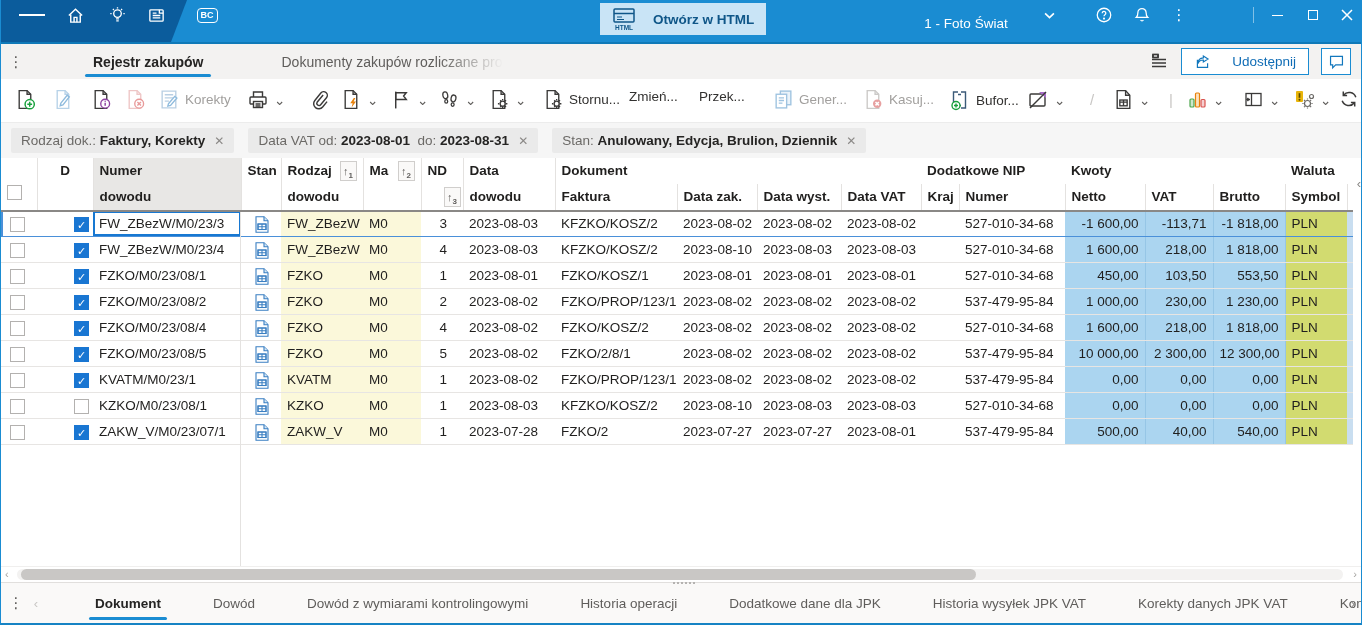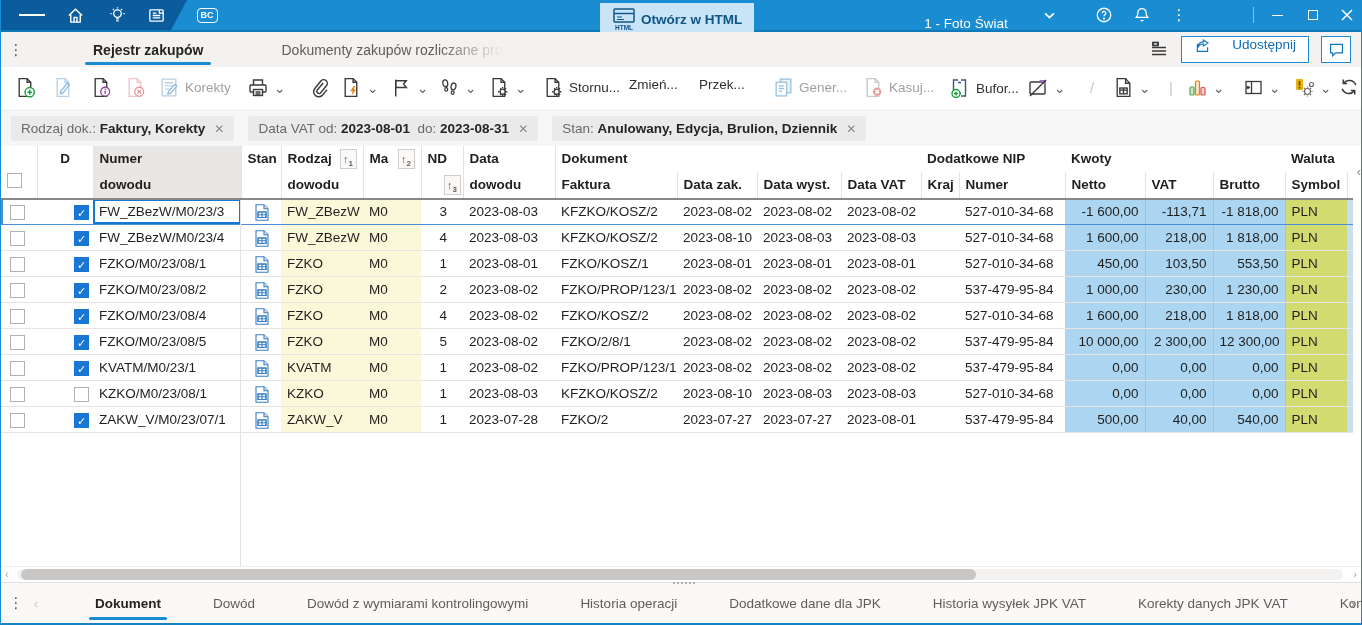--- a/index.html
+++ b/index.html
@@ -1,49 +1,49 @@
 <!DOCTYPE html>
 <html><head>
 <meta charset="utf-8">
 <style>
   * { box-sizing: border-box; margin: 0; padding: 0; }
   body { width:1362px; height:625px; font-family:"Liberation Sans","DejaVu Sans",sans-serif; overflow:hidden; background:#fff; }
   .app { width:1362px; height:625px; display:flex; flex-direction:column;
          border-left:1px solid #1a8cd2; border-right:1px solid #1a8cd2; border-bottom:2px solid #1683c4; }
 
   
-  .topbar { position:relative; height:32px; flex:none; background:#1a8cd2; border-bottom:2px solid #0f79b8; }
+  .topbar { position:relative; height:44px; flex:none; background:#1a8cd2; border-bottom:2px solid #0f79b8; }
   .topbar-dark { position:absolute; left:0; top:0; height:100%; width:190px; background:#0b5c9c;
                  clip-path:polygon(0 0,186px 0,170px 100%,0 100%); }
   .tb-item { position:absolute; top:0; height:30px; display:flex; align-items:center; justify-content:center; color:#fff; cursor:default; }
   .hamburger span { display:block; width:18px; height:2px; background:#fff; margin:2px 0; }
   .bc-badge { border:1.5px solid #fff; border-radius:4px; font-size:9px; font-weight:bold; padding:2px 3px; line-height:1; }
   .search-box { position:absolute; left:218px; top:4px; width:280px; height:23px; background:#dcecf8; border:1px solid #9cc3de;
                 display:flex; align-items:center; padding:0 6px; }
   .search-box input { border:none; background:transparent; outline:none; width:100%; font-size:13px; color:#23415a; font-family:inherit; }
   .search-box input::placeholder { color:#23415a; opacity:1; }
   .html-btn { position:absolute; left:599px; top:3px; height:26px; background:#c9e4f6; color:#0f5688; font-size:13.5px; font-weight:bold;
-              display:flex; align-items:center; gap:5px; padding:16px 12px; cursor:pointer; }
+              display:flex; align-items:center; gap:17px; padding:16px 12px; cursor:pointer; }
   .company { position:absolute; left:880px; width:170px; top:8px; height:30px; display:flex; align-items:center; justify-content:center;
              color:#fff; font-size:13.5px; }
   .win-sep { position:absolute; left:1252px; top:7px; width:1px; height:16px; background:rgba(255,255,255,.45); }
   .win-min i { display:block; width:11px; height:0; border-top:1.5px solid #fff; }
   .win-max i { display:block; width:10px; height:10px; border:1.5px solid #fff; }
 
   
   .tabstrip { position:relative; height:35px; flex:none; background:#f3f2f1; display:flex; align-items:stretch; }
   .kebab { width:14px; color:#5f5d5b; font-size:15px; display:flex; align-items:center; justify-content:center; cursor:pointer; }
   .tabstrip .kebab { margin-left:8px; }
   .top-tab { display:flex; align-items:center; padding:4px 8px; margin-left:62px; font-size:14px; color:#5f5d5b; position:relative; cursor:pointer; white-space:nowrap; }
   .top-tab.active { color:#252423; font-weight:bold; }
   .top-tab.active::after { content:""; position:absolute; left:0; right:0; bottom:2px; height:3px; background:#1a8cd2; border-radius:2px; }
   .top-tab.fade { max-width:235px; overflow:hidden;
       -webkit-mask-image:linear-gradient(90deg,#000 70%,transparent 98%); mask-image:linear-gradient(90deg,#000 70%,transparent 98%); }
   .tabstrip-right { position:absolute; right:10px; top:4px; height:27px; display:flex; align-items:center; gap:12px; }
-  .share-btn { display:flex; gap:21px; border:1px solid #1a8cd2; background:#fff; color:#0f6cb5;
+  .share-btn { display:flex; align-items:center; gap:21px; border:1px solid #1a8cd2; background:#fff; color:#0f6cb5;
                font-size:13.5px; height:27px; padding:0 12px; cursor:pointer; }
   .icon-btn-border { border:1px solid #1a8cd2; background:#fff; height:27px; width:30px; display:flex; align-items:center; justify-content:center; cursor:pointer; }
 
   
   .toolbar { position:relative; height:43px; flex:none; background:#fff; }
   .tbtn { position:absolute; top:10px; display:flex; align-items:center; gap:5px; font-size:13.5px; color:#323130; cursor:pointer; white-space:nowrap; }
   .tbtn.disabled { color:#a19f9d; cursor:default; }
   .chev { color:#5f5d5b; }
   .tsep { position:absolute; top:12px; color:#c8c6c4; font-size:15px; }
 

